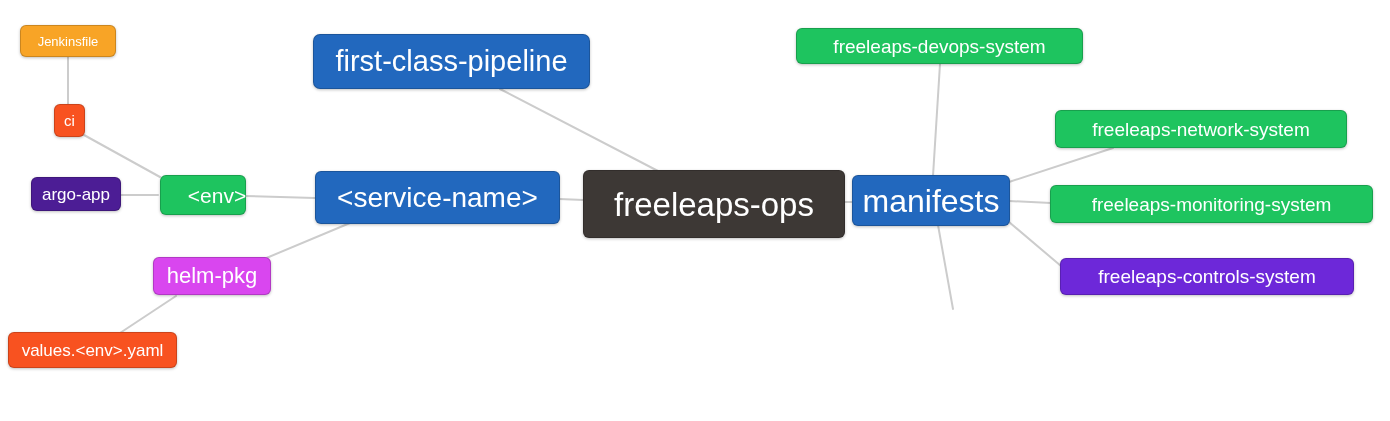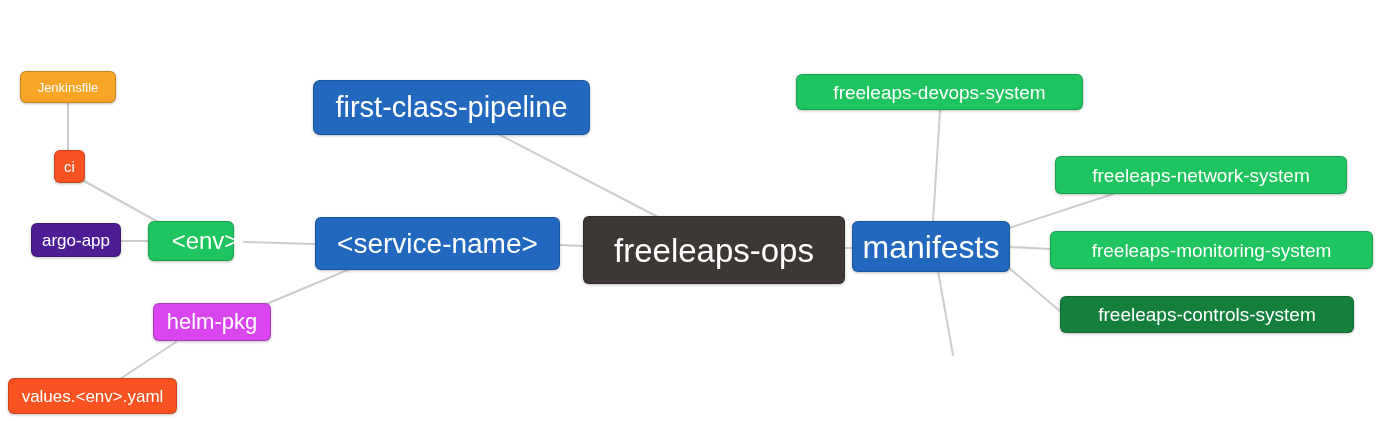--- a/index.html
+++ b/index.html
@@ -11,21 +11,20 @@
     width: 1390px;
     height: 421px;
     overflow: hidden;
     font-family: "Liberation Sans", sans-serif;
   }
   .canvas {
     position: relative;
     width: 1390px;
     height: 298px;
     background: #ffffff;
-    margin-top: 46px;
   }
   svg.edges {
     position: absolute;
     left: 0;
     top: 0;
     z-index: 1;
   }
   svg.edges line {
     stroke: var(--line, #cccccc);
     stroke-width: 2;
@@ -66,25 +65,25 @@
     <line x1="933" y1="176" x2="940" y2="64"></line>
     <line x1="1009" y1="182" x2="1113" y2="148"></line>
     <line x1="1009" y1="201" x2="1051" y2="203"></line>
     <line x1="1009" y1="222" x2="1061" y2="266"></line>
     <line x1="938" y1="225" x2="953" y2="309"></line>
   </svg>
 
   <div class="node" style="left: 20px; top: 25px; width: 96px; height: 32px; font-size: 13px; background: rgb(248, 164, 38);">Jenkinsfile</div>
   <div class="node" style="left: 54px; top: 104px; width: 31px; height: 33px; font-size: 15px; background: rgb(248, 82, 32);">ci</div>
   <div class="node" style="left: 31px; top: 177px; width: 90px; height: 34px; font-size: 17px; background: #4c1d95;">argo-app</div>
-  <div class="node" style="left: 148px; top: 175px; width: 86px; height: 40px; font-size: 24px; background: rgb(30, 196, 95); padding-left: 28px;">&lt;env&gt;</div>
+  <div class="node" style="left: 160px; top: 175px; width: 86px; height: 40px; font-size: 21px; background: rgb(30, 196, 95); padding-left: 28px;">&lt;env&gt;</div>
   <div class="node" style="left: 153px; top: 257px; width: 118px; height: 38px; font-size: 22px; background: #d946ef;">helm-pkg</div>
   <div class="node" style="left: 8px; top: 332px; width: 169px; height: 36px; font-size: 17px; background: rgb(248, 82, 32);">values.&lt;env&gt;.yaml</div>
   <div class="node" style="left: 313px; top: 34px; width: 277px; height: 55px; font-size: 29px; background: rgb(34, 104, 190); border-radius: 7px;">first-class-pipeline</div>
   <div class="node" style="left: 315px; top: 171px; width: 245px; height: 53px; font-size: 28px; background: rgb(34, 104, 190); text-align: right;">&lt;service-name&gt;</div>
   <div class="node" style="left: 583px; top: 170px; width: 262px; height: 68px; font-size: 33px; background: rgb(61, 56, 53);">freeleaps-ops</div>
   <div class="node" style="left: 852px; top: 175px; width: 158px; height: 51px; font-size: 32px; background: rgb(34, 104, 190);">manifests</div>
   <div class="node" style="left: 796px; top: 28px; width: 287px; height: 36px; font-size: 19px; background: rgb(30, 196, 95);">freeleaps-devops-system</div>
   <div class="node" style="left: 1055px; top: 110px; width: 292px; height: 38px; font-size: 19px; background: rgb(30, 196, 95);">freeleaps-network-system</div>
   <div class="node" style="left: 1050px; top: 185px; width: 323px; height: 38px; font-size: 19px; background: rgb(30, 196, 95);">freeleaps-monitoring-system</div>
-  <div class="node" style="left: 1060px; top: 250px; width: 294px; height: 37px; font-size: 19px; background: #15803d;">freeleaps-controls-system</div>
+  <div class="node" style="left: 1060px; top: 258px; width: 294px; height: 37px; font-size: 19px; background: #6d28d9;">freeleaps-controls-system</div>
 
 </div>
 
 </body></html>

